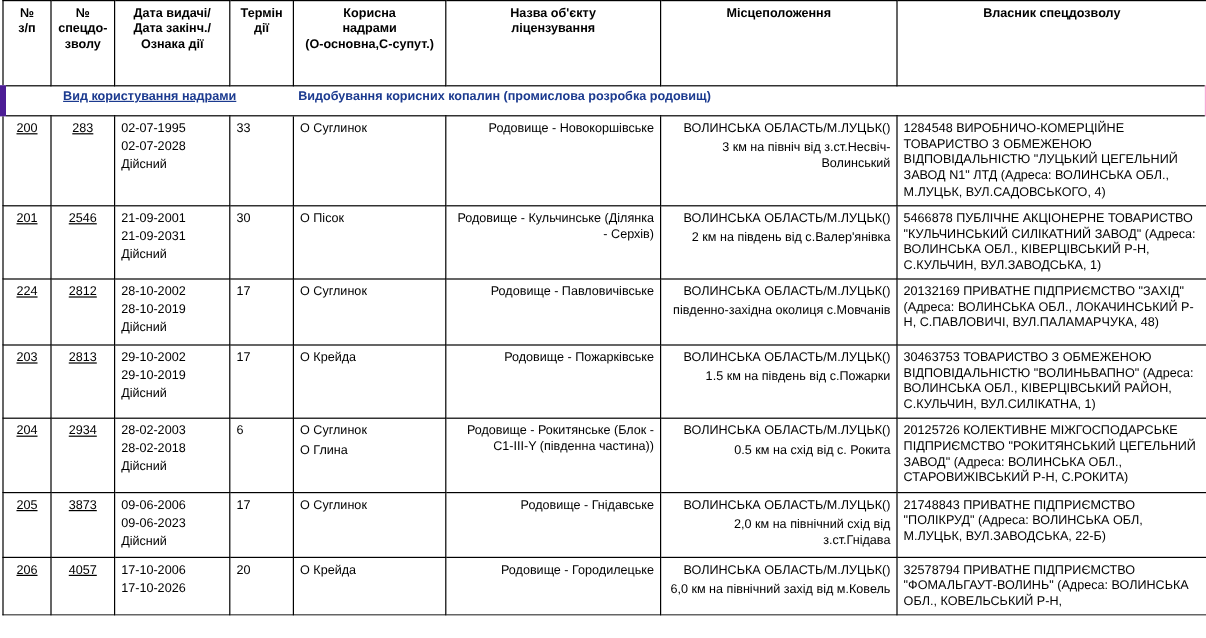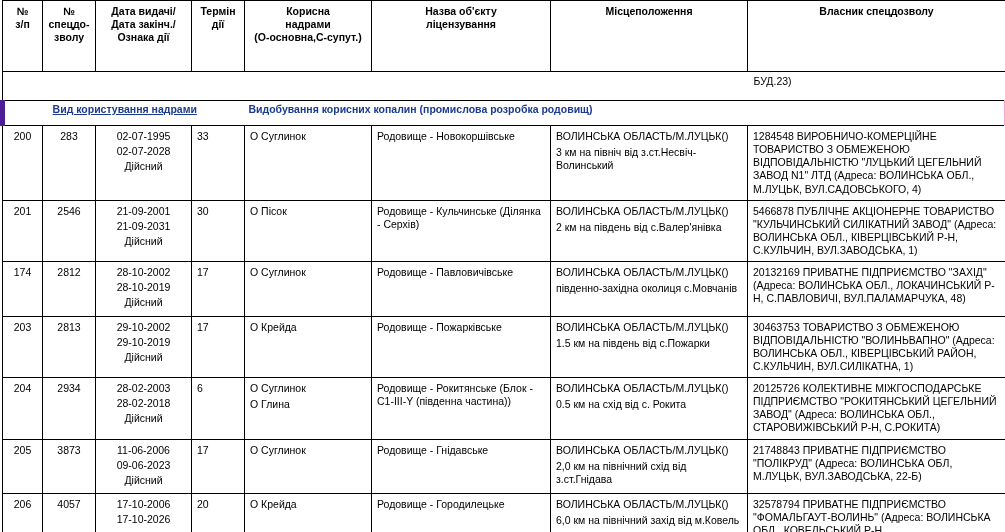--- a/index.html
+++ b/index.html
@@ -40,26 +40,26 @@
   }
   
   col.c0 { width: 40px; }
   col.c1 { width: 53px; }
   col.c2 { width: 96px; }
   col.c3 { width: 53px; }
   col.c4 { width: 127px; }
   col.c5 { width: 179px; }
   col.c6 { width: 197px; }
   col.c7 { width: 258px; }
-  .cell-num { text-align: center; font-size: 11px; padding-top: 6px; }
-  .cell-date { text-align: center; font-size: 10.5px; padding-top: 6px; }
+  .cell-num { text-align: center; font-size: 11px; padding-top: 6px; text-decoration: underline; }
+  .cell-date { font-size: 10.5px; padding-top: 6px; }
   .cell-term { font-size: 11px; padding-top: 6px; }
   .cell-mineral { font-size: 10.5px; padding-top: 6px; padding-left: 10px; margin-left: 32px; }
-  .cell-object { font-size: 10.5px; padding-top: 6px; padding-left: 10px; }
-  .cell-loc { font-size: 10.5px; padding-top: 6px; }
+  .cell-object { font-size: 10.5px; padding-top: 6px; padding-left: 10px; text-align: right; }
+  .cell-loc { font-size: 10.5px; padding-top: 6px; text-align: right; }
   .cell-owner { font-size: 10.5px; padding-top: 6px; margin-left: 38px; }
 
   .cell-date div { margin-bottom: 2px; }
   .cell-mineral div { margin-bottom: 3px; }
   .cell-loc div { margin-bottom: 3px; }
 
   
   tr.band-blank td {
     border-left: none;
     border-right: none;
@@ -148,30 +148,20 @@
         </th>
         <th>
           <div>Місцеположення</div>
         </th>
         <th>
           <div>Власник спецдозволу</div>
         </th>
       </tr>
     </thead>
     <tbody>
-      <tr class="band-blank">
-        <td class="first"></td>
-        <td></td>
-        <td></td>
-        <td></td>
-        <td></td>
-        <td></td>
-        <td></td>
-        <td class="last bud">БУД.23)</td>
-      </tr>
       <tr class="band-title">
         <td class="first band-usage" colspan="4">Вид користування надрами</td>
         <td class="last band-desc" colspan="4">Видобування корисних копалин (промислова розробка родовищ)</td>
       </tr>
 
       <tr>
         <td class="cell-num">200</td>
         <td class="cell-num">283</td>
         <td class="cell-date">
           <div>02-07-1995</div>
@@ -204,21 +194,21 @@
         </td>
         <td class="cell-object">Родовище - Кульчинське (Ділянка - Серхів)</td>
         <td class="cell-loc">
           <div>ВОЛИНСЬКА ОБЛАСТЬ/М.ЛУЦЬК()</div>
           <div>2 км на південь від с.Валер'янівка</div>
         </td>
         <td class="cell-owner">5466878 ПУБЛІЧНЕ АКЦІОНЕРНЕ ТОВАРИСТВО "КУЛЬЧИНСЬКИЙ СИЛІКАТНИЙ ЗАВОД" (Адреса: ВОЛИНСЬКА ОБЛ., КІВЕРЦІВСЬКИЙ Р-Н, С.КУЛЬЧИН, ВУЛ.ЗАВОДСЬКА, 1)</td>
       </tr>
 
       <tr>
-        <td class="cell-num">174</td>
+        <td class="cell-num">224</td>
         <td class="cell-num">2812</td>
         <td class="cell-date">
           <div>28-10-2002</div>
           <div>28-10-2019</div>
           <div>Дійсний</div>
         </td>
         <td class="cell-term">17</td>
         <td class="cell-mineral">
           <div>О Суглинок</div>
         </td>
@@ -268,21 +258,21 @@
           <div>ВОЛИНСЬКА ОБЛАСТЬ/М.ЛУЦЬК()</div>
           <div>0.5 км на схід від с. Рокита</div>
         </td>
         <td class="cell-owner">20125726 КОЛЕКТИВНЕ МІЖГОСПОДАРСЬКЕ ПІДПРИЄМСТВО "РОКИТЯНСЬКИЙ ЦЕГЕЛЬНИЙ ЗАВОД" (Адреса: ВОЛИНСЬКА ОБЛ., СТАРОВИЖІВСЬКИЙ Р-Н, С.РОКИТА)</td>
       </tr>
 
       <tr>
         <td class="cell-num">205</td>
         <td class="cell-num">3873</td>
         <td class="cell-date">
-          <div>11-06-2006</div>
+          <div>09-06-2006</div>
           <div>09-06-2023</div>
           <div>Дійсний</div>
         </td>
         <td class="cell-term">17</td>
         <td class="cell-mineral">
           <div>О Суглинок</div>
         </td>
         <td class="cell-object">Родовище - Гнідавське</td>
         <td class="cell-loc">
           <div>ВОЛИНСЬКА ОБЛАСТЬ/М.ЛУЦЬК()</div>

